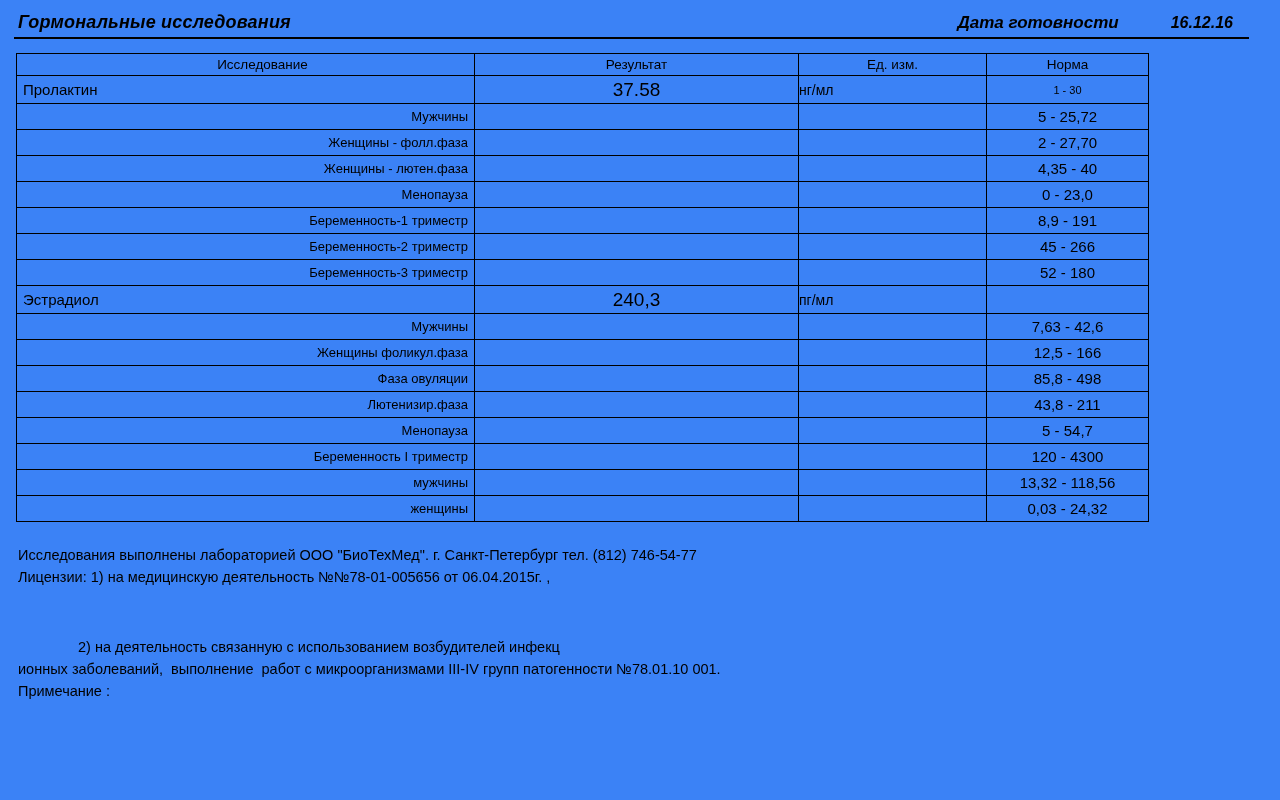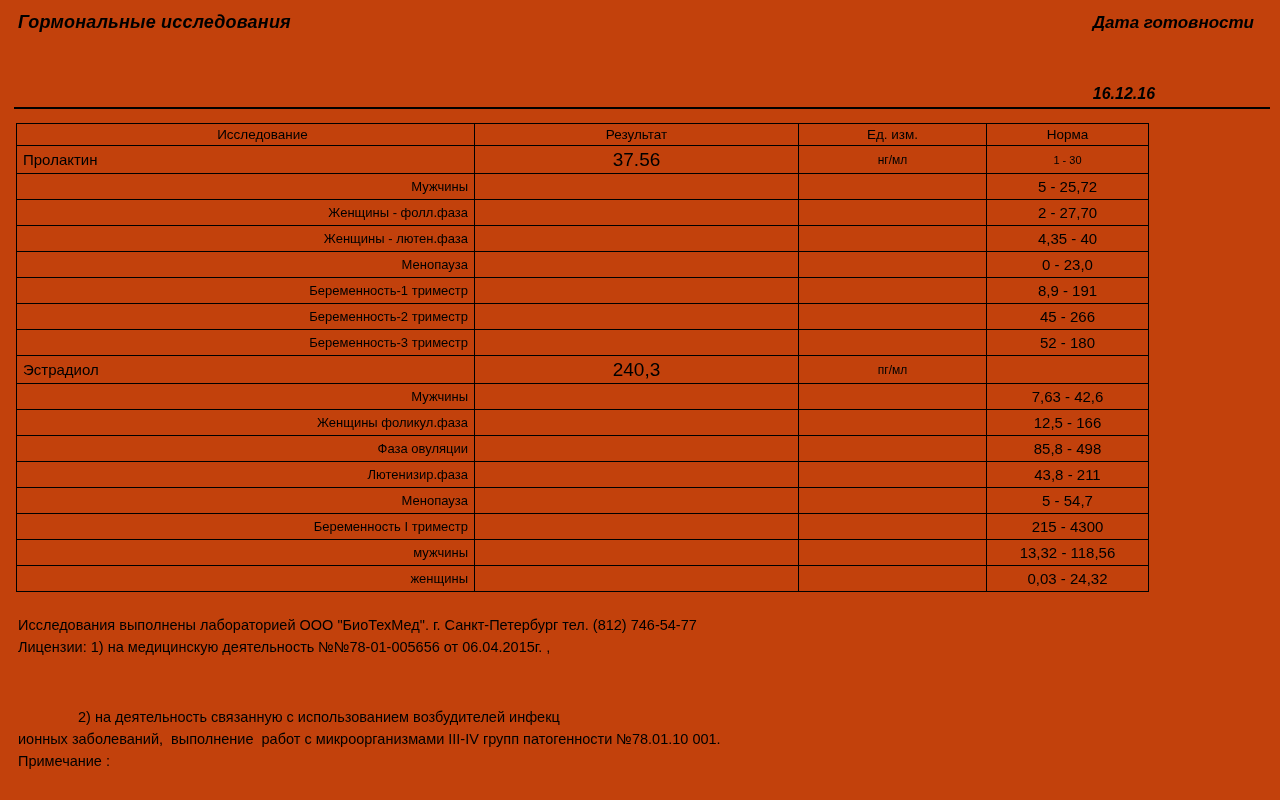--- a/index.html
+++ b/index.html
@@ -12,23 +12,23 @@
     height: 800px;
     overflow: hidden;
     font-family: "Liberation Sans", sans-serif;
   }
   .page {
     position: absolute;
     left: 0;
     top: 0;
     width: 1280px;
     height: 800px;
-    background: #c2410c;
+    background: #3b82f6;
     box-sizing: border-box;
-    padding: 10px 10px 0 14px;
+    padding: 10px 31px 0 14px;
   }
   
   .doc-header {
     display: flex;
     align-items: baseline;
     justify-content: space-between;
     padding: 2px 4px 4px 4px;
     border-bottom: 2px solid #000;
     margin-bottom: 14px;
   }
@@ -37,21 +37,20 @@
     font-weight: bold;
     font-size: 18px;
     color: #000;
     letter-spacing: 0.2px;
   }
   .ready-wrap {
     display: flex;
     align-items: baseline;
     gap: 52px;
     padding-right: 12px;
-    flex-direction: column;
   }
   .ready-label {
     font-style: italic;
     font-weight: bold;
     font-size: 17px;
   }
   .ready-date {
     font-style: italic;
     font-weight: bold;
     font-size: 16px;
@@ -90,22 +89,22 @@
   tr.analyte td.name {
     text-align: left;
     padding-left: 6px;
     font-size: 15px;
   }
   tr.analyte td.value {
     text-align: center;
     font-size: 19px;
   }
   tr.analyte td.unit {
-    text-align: center;
-    font-size: 12px;
+    text-align: left;
+    font-size: 14px;
   }
   tr.analyte td.norm {
     text-align: center;
     font-size: 11px;
   }
   tr.analyte td {
     height: 27px;
   }
   
   tr.subrow td.name {
@@ -158,21 +157,21 @@
       <tr>
         <th class="h-issled">Исследование</th>
         <th>Результат</th>
         <th>Ед. изм.</th>
         <th>Норма</th>
       </tr>
     </thead>
     <tbody id="results-body">
         <tr class="analyte">
           <td class="name">Пролактин</td>
-          <td class="value">37.56</td>
+          <td class="value">37.58</td>
           <td class="unit">нг/мл</td>
           <td class="norm">1 - 30</td>
         </tr>
         <tr class="subrow">
           <td class="name">Мужчины</td>
           <td class="value"></td>
           <td class="unit"></td>
           <td class="norm">5 - 25,72</td>
         </tr>
         <tr class="subrow">
@@ -244,21 +243,21 @@
         <tr class="subrow">
           <td class="name">Менопауза</td>
           <td class="value"></td>
           <td class="unit"></td>
           <td class="norm">5 - 54,7</td>
         </tr>
         <tr class="subrow">
           <td class="name">Беременность I триместр</td>
           <td class="value"></td>
           <td class="unit"></td>
-          <td class="norm">215 - 4300</td>
+          <td class="norm">120 - 4300</td>
         </tr>
         <tr class="subrow">
           <td class="name">мужчины</td>
           <td class="value"></td>
           <td class="unit"></td>
           <td class="norm">13,32 - 118,56</td>
         </tr>
         <tr class="subrow">
           <td class="name">женщины</td>
           <td class="value"></td>

